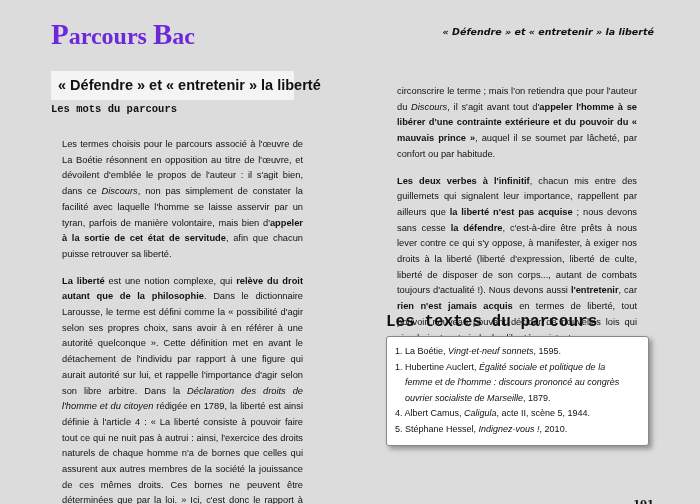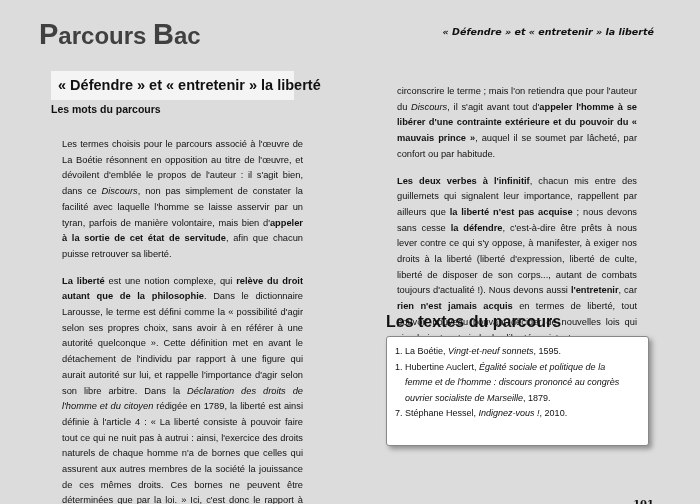--- a/index.html
+++ b/index.html
@@ -1,29 +1,29 @@
 <!DOCTYPE html>
 <html><head>
 <meta charset="utf-8">
 <style>
   html, body { margin:0; padding:0; }
   body { width:700px; height:504px; background:#dcdcdc; position:relative; overflow:hidden;
          font-family:"DejaVu Sans", sans-serif; color:#111; }
   .page { position:absolute; top:0; height:504px; }
   .left { left:0; width:350px; }
   .right { left:350px; width:350px; }
-  .brand { position:absolute; left:39px; top:18px; font-family:Liberation Sans, sans-serif; font-weight:bold;
-           font-size:24px; letter-spacing:0px; color:#404040; }
+  .brand { position:absolute; left:51px; top:18px; font-family:Liberation Serif, serif; font-weight:bold;
+           font-size:24px; letter-spacing:0px; color:#6d28d9; }
   .brand .cap { font-size:29px; }
   .running-head { position:absolute; right:46px; top:26px; font-family:"DejaVu Sans", sans-serif;
            font-style:italic; font-weight:bold; font-size:9.5px; color:#111; }
   .title-box { position:absolute; left:51px; top:71px; width:243px; height:29px; background:#f4f4f4;
            font-family:"Liberation Sans", sans-serif; font-size:14.5px; font-weight:bold; line-height:29px;
            padding-left:7px; box-sizing:border-box; white-space:nowrap; }
-  .section-head { position:absolute; font-family:Liberation Sans, sans-serif; font-weight:bold; font-size:10.5px; }
+  .section-head { position:absolute; font-family:Liberation Mono, monospace; font-weight:bold; font-size:10.5px; }
   .body-text { position:absolute; font-family:"Liberation Sans", sans-serif; font-size:9.3px; line-height:15.7px;
            text-align:justify; }
   .body-text p { margin:11px; }
   .body-text b { font-weight:bold; }
   .col-left { left:51px; top:126px; width:263px; }
   .col-right { left:36px; top:73px; width:262px; }
   .folio { position:absolute; font-family:"DejaVu Serif", serif; font-size:10px; }
   .texts-head { left:36px; top:313px; font-size:16px; }
   .texts-box { position:absolute; left:36px; top:336px; width:263px; height:110px; background:#fff;
            border:1px solid #888; border-radius:3px; box-shadow:3px 3px 5px rgba(0,0,0,0.35);
@@ -54,17 +54,18 @@
     <p><span>circonscrire le terme ; mais l'on retiendra que pour l'auteur du </span><i>Discours</i><span>, il s'agit avant tout d'</span><b>appeler l'homme à se libérer d'une contrainte extérieure et du pouvoir du « mauvais prince »</b><span>, auquel il se soumet par lâcheté, par confort ou par habitude.</span></p>
     <p><b>Les deux verbes à l'infinitif</b><span>, chacun mis entre des guillemets qui signalent leur importance, rappellent par ailleurs que </span><b>la liberté n'est pas acquise</b><span> ; nous devons sans cesse </span><b>la défendre</b><span>, c'est-à-dire être prêts à nous lever contre ce qui s'y oppose, à manifester, à exiger nos droits à la liberté (liberté d'expression, liberté de culte, liberté de disposer de son corps..., autant de combats toujours d'actualité !). Nous devons aussi </span><b>l'entretenir</b><span>, car </span><b>rien n'est jamais acquis</b><span> en termes de liberté, tout pouvoir nouveau pouvant décider de nouvelles lois qui viendraient restreindre les libertés existantes.</span></p>
     <div class="gap"></div>
     <p><b>→ Nous chercherons à montrer, à travers ce parcours, les différentes formes que peut prendre l'appel à la liberté et à la libération face à la tyrannie.</b></p>
   </div>
   <div class="section-head texts-head">Les textes du parcours</div>
   <div class="texts-box">
     <ol id="texts-list">
         <li><span>1. La Boétie, </span><i>Vingt-et-neuf sonnets</i><span>, 1595.</span></li>
         <li><span>1. Hubertine Auclert, </span><i>Égalité sociale et politique de la femme et de l'homme : discours prononcé au congrès ouvrier socialiste de Marseille</i><span>, 1879.</span></li>
-        <li><span>7. Stéphane Hessel, </span><i>Indignez-vous !</i><span>, 2010.</span></li>
+        <li><span>4. Albert Camus, </span><i>Caligula</i><span>, acte II, scène 5, 1944.</span></li>
+        <li><span>5. Stéphane Hessel, </span><i>Indignez-vous !</i><span>, 2010.</span></li>
       </ol>
   </div>
   <div class="folio" style="right:46px;top:474px;font-weight:bold;margin-top:24px;">101</div>
 </div>
 
 </body></html>

